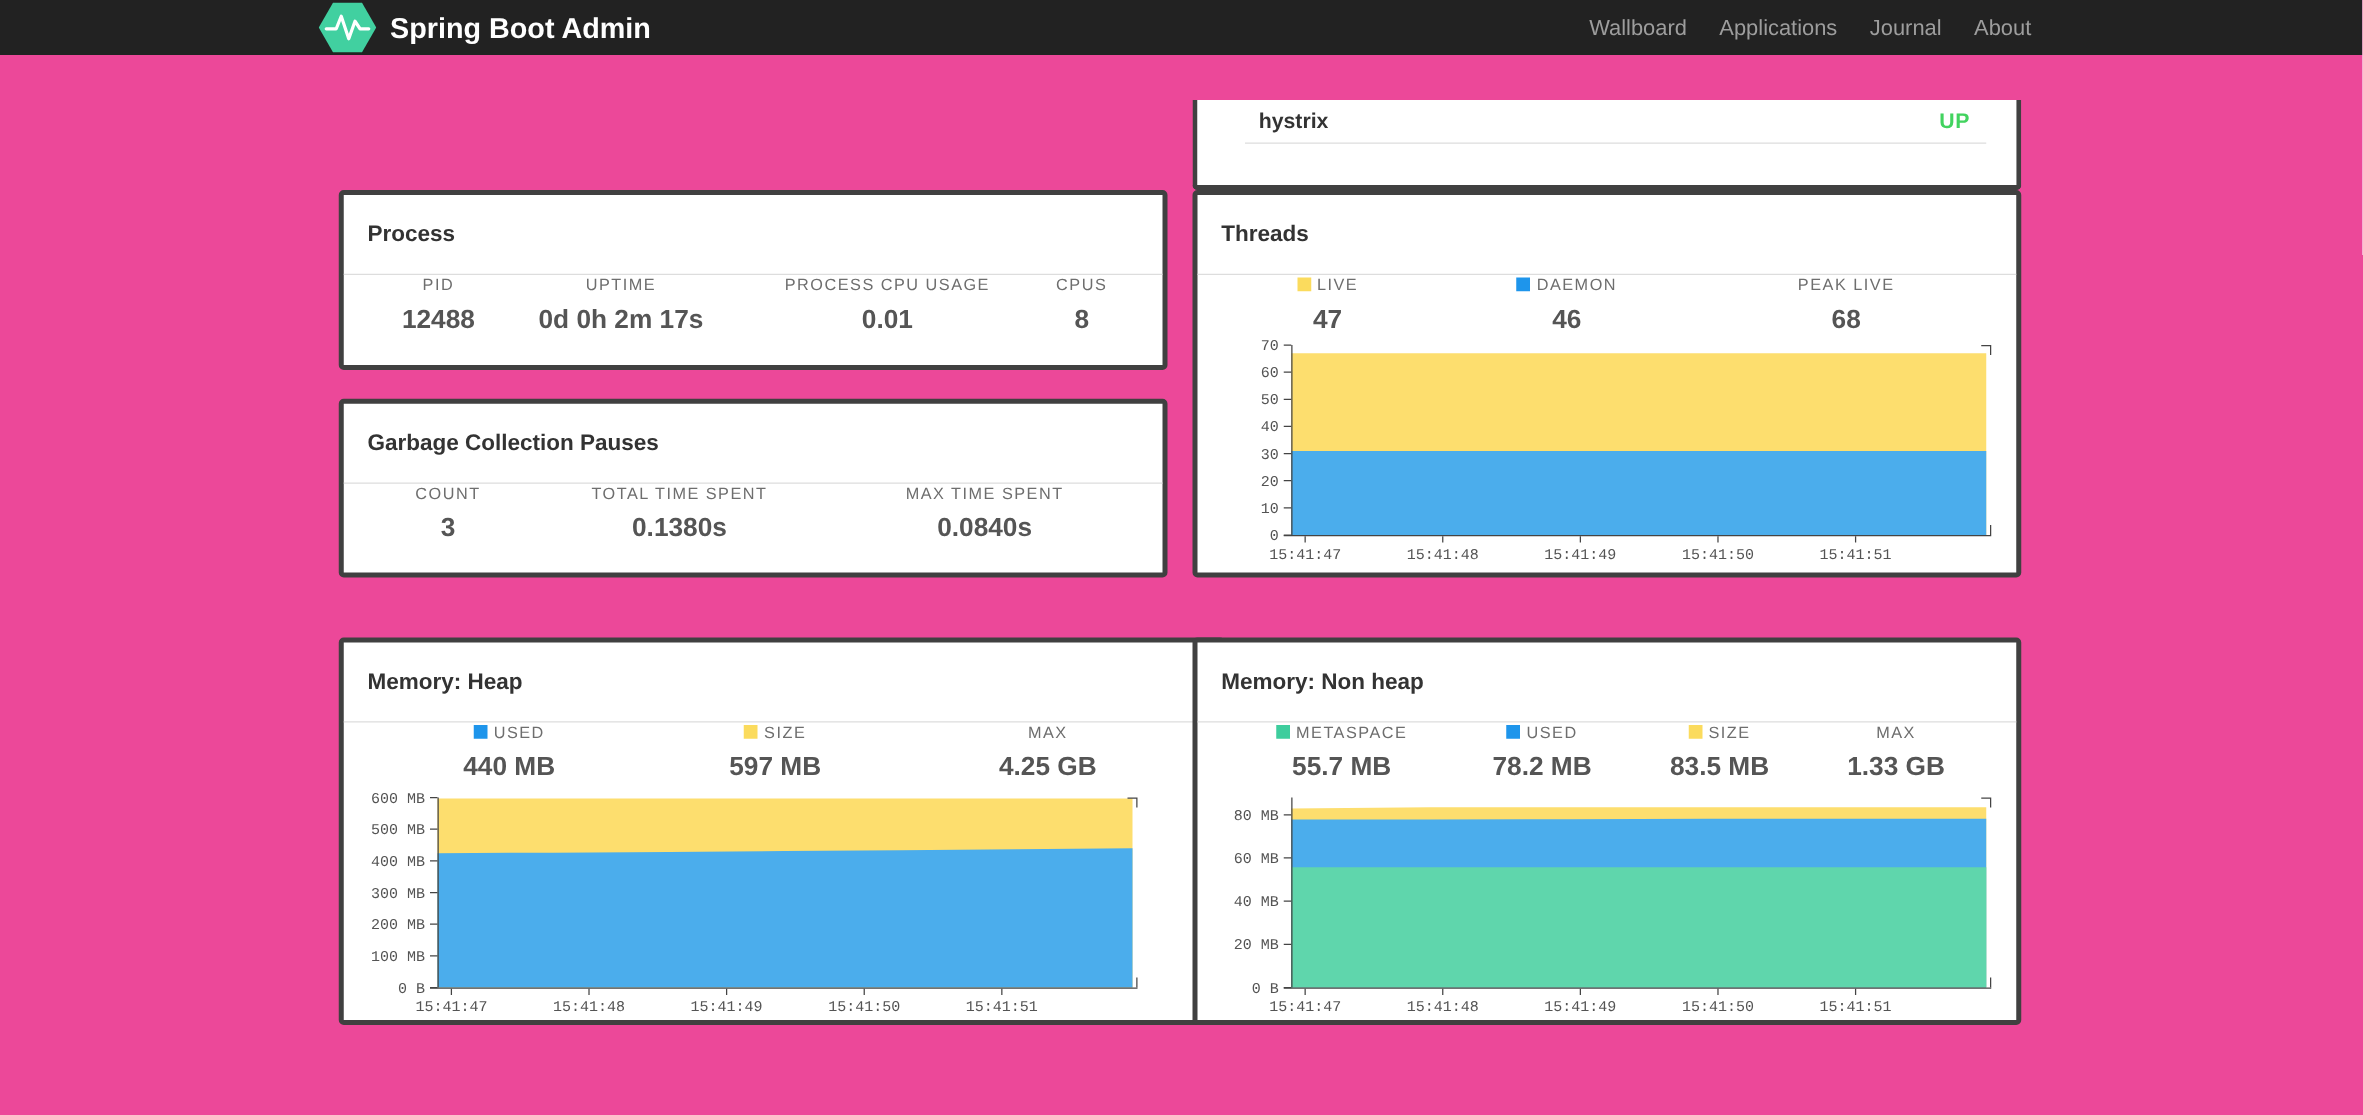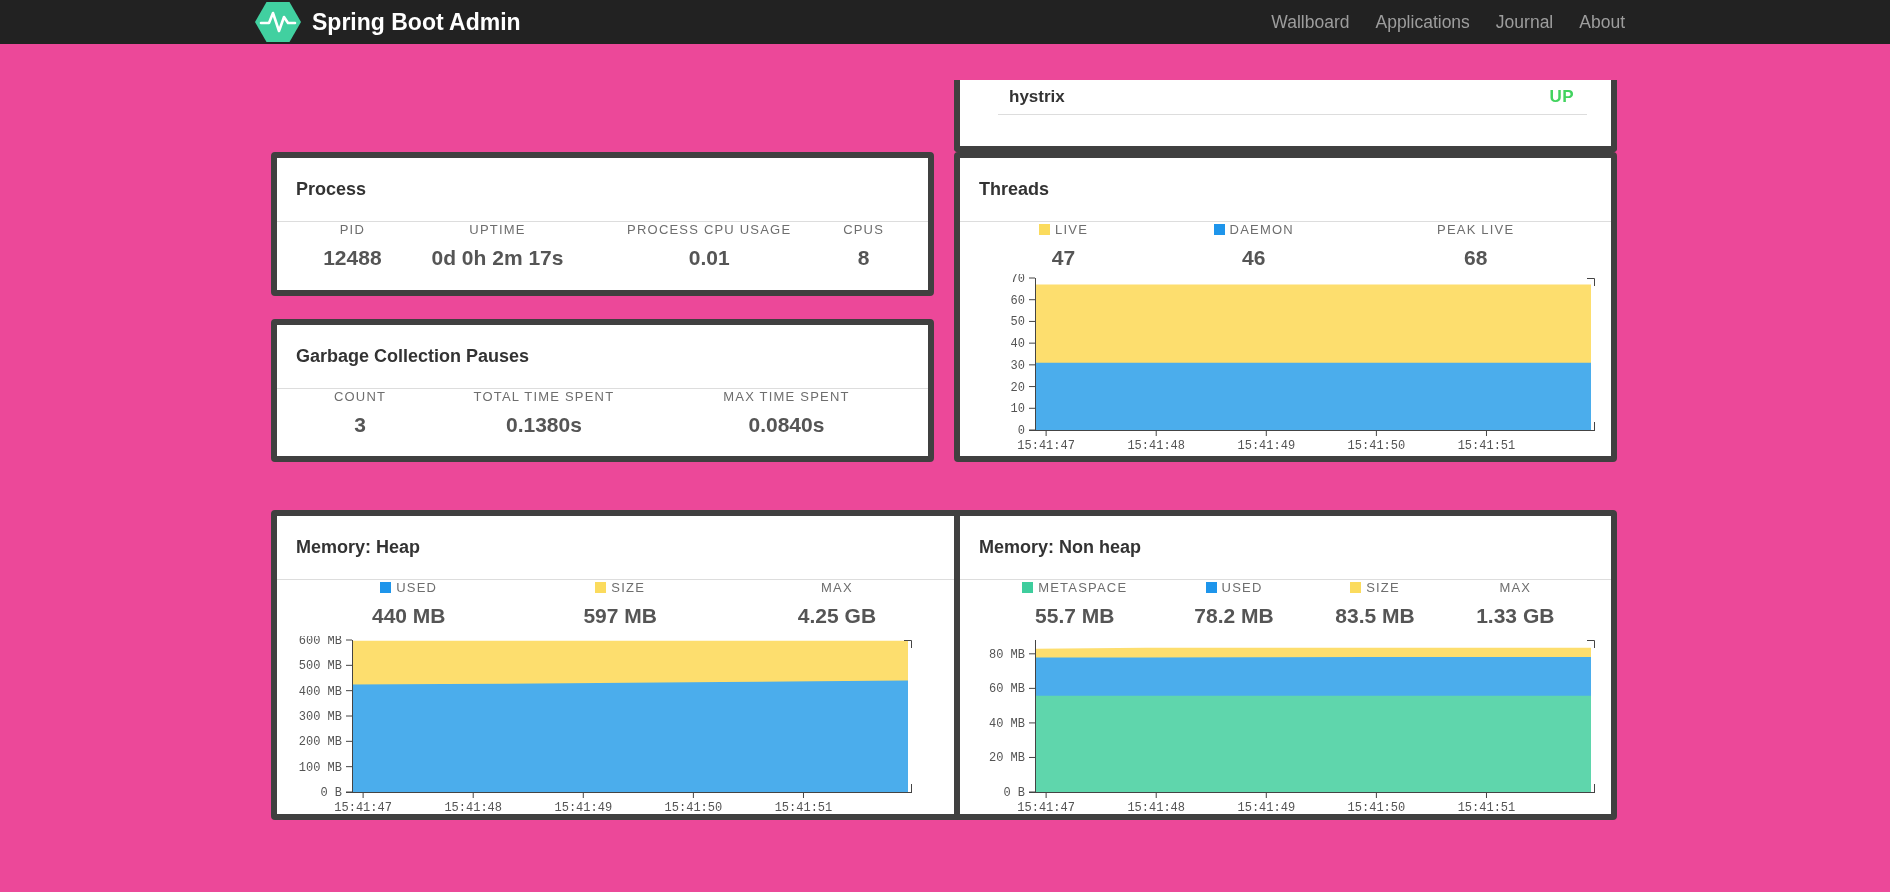--- a/index.html
+++ b/index.html
@@ -7,21 +7,21 @@
   .page{position:relative;width:1890px;height:892px;background:#ec4899;overflow:hidden;}
 
   
   .navbar{position:absolute;top:0;left:0;width:100%;height:44px;background:#222;}
   .brand{position:absolute;left:255px;top:0;height:44px;display:flex;align-items:center;gap:11px;
          color:#fff;font-size:23px;font-weight:bold;cursor:pointer;white-space:nowrap;}
   .navlinks{position:absolute;right:252px;top:0;height:44px;display:flex;align-items:center;}
   .navlink{color:#9d9d9d;font-size:17.5px;padding:0 13px;cursor:pointer;white-space:nowrap;}
 
   
-  .panel{position:absolute;background:#fff;border:6px solid #404040;border-radius:4px;box-sizing:border-box;}
+  .panel{position:absolute;background:#fff;border:4px solid #404040;border-radius:4px;box-sizing:border-box;}
   .panel-heading{height:64px;box-sizing:border-box;padding:21px 19px 0 19px;font-size:18px;
                  font-weight:bold;color:#333;border-bottom:1px solid #ddd;}
   .p-process{left:271px;top:152px;width:663px;height:144px;}
   .p-gc{left:271px;top:319px;width:663px;height:143px;}
   .p-threads{left:954px;top:152px;width:663px;height:310px;}
   .p-heap{left:271px;top:510px;width:709px;height:310px;}
   .p-nonheap{left:954px;top:510px;width:663px;height:310px;}
 
   
   .p-app{left:954px;top:44px;width:663px;height:72px;border-top:none;border-radius:0 0 4px 4px;margin-top:36px;}

